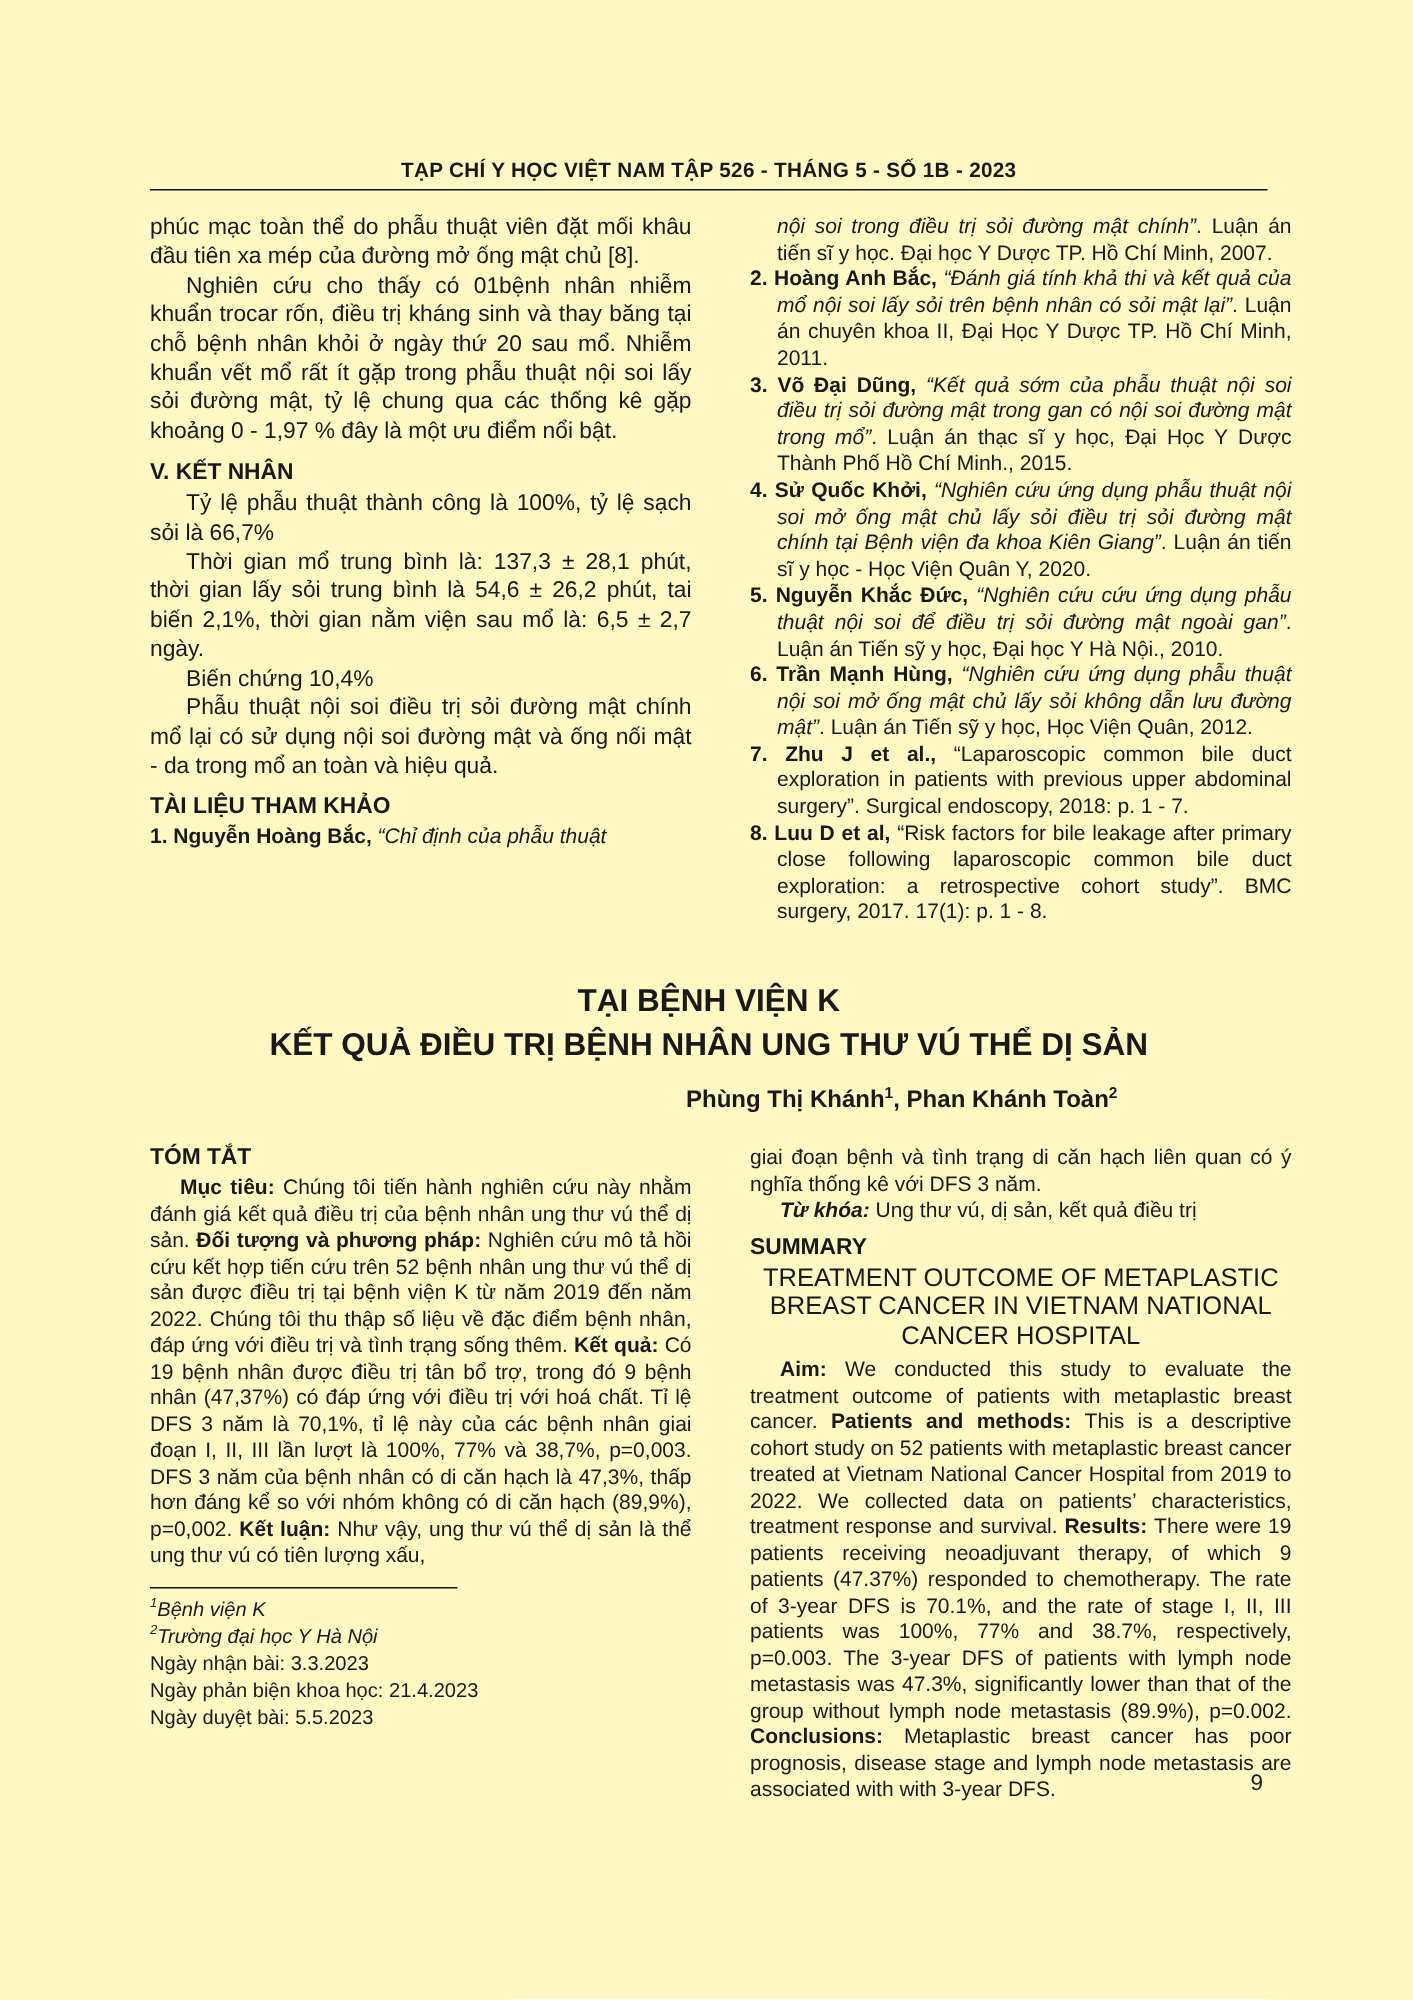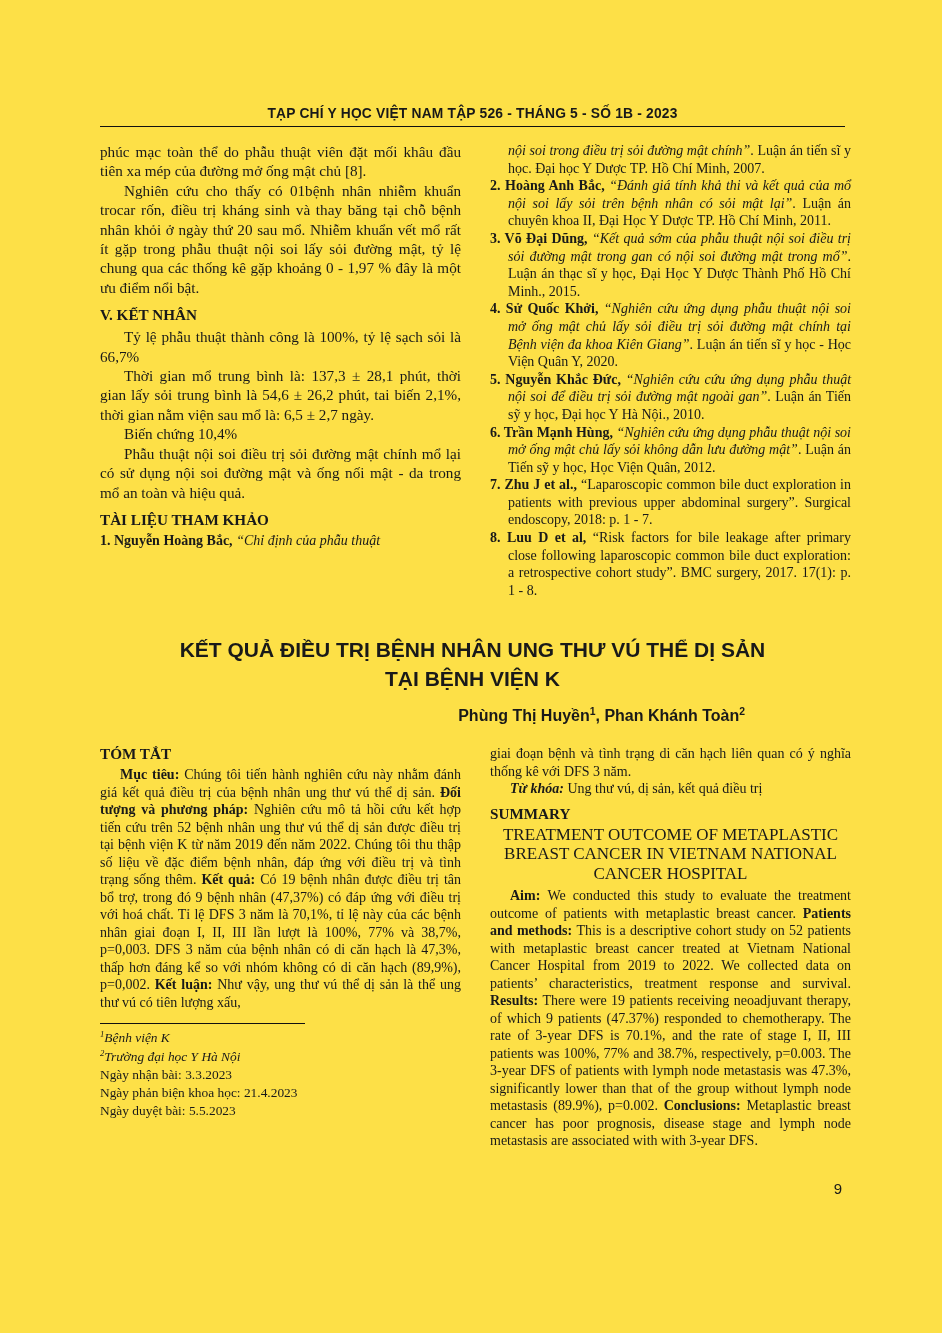--- a/index.html
+++ b/index.html
@@ -1,37 +1,37 @@
 <!DOCTYPE html>
 <html><head>
 <meta charset="utf-8">
 <style>
   html, body { margin: 0; padding: 0; background: #ffffff; }
   .page {
     position: relative;
     width: 942px;
     height: 1333px;
     margin: 0 auto;
-    background: #fde047;
+    background: #fef9c3;
     color: #191919;
     font-family: "Liberation Sans", sans-serif;
     padding: 106px 97px 0 100px;
     box-sizing: border-box;
     overflow: hidden;
   }
   .journal-header {
     text-align: center;
     font-weight: bold;
     font-size: 13.8px;
     letter-spacing: 0.2px;
     padding-bottom: 5px;
     border-bottom: 1.6px solid #111;
     margin-bottom: 15px;
   }
-  .cols { display: flex; gap: 29px; font-family: Liberation Serif, serif; }
+  .cols { display: flex; gap: 39px; }
   .col { flex: 0 0 361px; width: 361px; text-align: justify; }
 
   .body1 { font-size: 15.2px; line-height: 19.4px; margin: 0; }
   .para { text-indent: 24px; margin: 0; }
   .para.noindent { text-indent: 0; }
 
   .heading {
     font-size: 15.2px;
     font-weight: bold;
     margin: 9px 0 3px 0;
@@ -119,25 +119,25 @@
       <div class="ref"><span style="font-weight: bold;">3. </span><span style="font-weight: bold;">Võ Đại Dũng, </span><span style="font-style: italic;">“Kết quả sớm của phẫu thuật nội soi điều trị sỏi đường mật trong gan có nội soi đường mật trong mổ”</span><span>. Luận án thạc sĩ y học, Đại Học Y Dược Thành Phố Hồ Chí Minh., 2015.</span></div>
       <div class="ref"><span style="font-weight: bold;">4. </span><span style="font-weight: bold;">Sử Quốc Khởi, </span><span style="font-style: italic;">“Nghiên cứu ứng dụng phẫu thuật nội soi mở ống mật chủ lấy sỏi điều trị sỏi đường mật chính tại Bệnh viện đa khoa Kiên Giang”</span><span>. Luận án tiến sĩ y học - Học Viện Quân Y, 2020.</span></div>
       <div class="ref"><span style="font-weight: bold;">5. </span><span style="font-weight: bold;">Nguyễn Khắc Đức, </span><span style="font-style: italic;">“Nghiên cứu cứu ứng dụng phẫu thuật nội soi để điều trị sỏi đường mật ngoài gan”</span><span>. Luận án Tiến sỹ y học, Đại học Y Hà Nội., 2010.</span></div>
       <div class="ref"><span style="font-weight: bold;">6. </span><span style="font-weight: bold;">Trần Mạnh Hùng, </span><span style="font-style: italic;">“Nghiên cứu ứng dụng phẫu thuật nội soi mở ống mật chủ lấy sỏi không dẫn lưu đường mật”</span><span>. Luận án Tiến sỹ y học, Học Viện Quân, 2012.</span></div>
       <div class="ref"><span style="font-weight: bold;">7. </span><span style="font-weight: bold;">Zhu J et al., </span><span>“Laparoscopic common bile duct exploration in patients with previous upper abdominal surgery”. Surgical endoscopy, 2018: p. 1 - 7.</span></div>
       <div class="ref"><span style="font-weight: bold;">8. </span><span style="font-weight: bold;">Luu D et al, </span><span>“Risk factors for bile leakage after primary close following laparoscopic common bile duct exploration: a retrospective cohort study”. BMC surgery, 2017. 17(1): p. 1 - 8.</span></div>
     </div>
   </section>
 
   <h1 class="article2-title">
+    <div>TẠI BỆNH VIỆN K</div>
     <div>KẾT QUẢ ĐIỀU TRỊ BỆNH NHÂN UNG THƯ VÚ THỂ DỊ SẢN</div>
-    <div>TẠI BỆNH VIỆN K</div>
   </h1>
 
-  <div class="authors"><span style="font-weight: bold;">Phùng Thị Huyền</span><sup style="font-weight: bold;">1</sup><span style="font-weight: bold;">, Phan Khánh Toàn</span><sup style="font-weight: bold;">2</sup></div>
+  <div class="authors"><span style="font-weight: bold;">Phùng Thị Khánh</span><sup style="font-weight: bold;">1</sup><span style="font-weight: bold;">, Phan Khánh Toàn</span><sup style="font-weight: bold;">2</sup></div>
 
   <section class="cols">
     <div class="col">
       <h3 class="heading first" style="margin-top:0;">TÓM TẮT</h3>
       <p class="para abstract"><span style="font-weight: bold;">Mục tiêu: </span><span>Chúng tôi tiến hành nghiên cứu này nhằm đánh giá kết quả điều trị của bệnh nhân ung thư vú thể dị sản. </span><span style="font-weight: bold;">Đối tượng và phương pháp: </span><span>Nghiên cứu mô tả hồi cứu kết hợp tiến cứu trên 52 bệnh nhân ung thư vú thể dị sản được điều trị tại bệnh viện K từ năm 2019 đến năm 2022. Chúng tôi thu thập số liệu về đặc điểm bệnh nhân, đáp ứng với điều trị và tình trạng sống thêm. </span><span style="font-weight: bold;">Kết quả: </span><span>Có 19 bệnh nhân được điều trị tân bổ trợ, trong đó 9 bệnh nhân (47,37%) có đáp ứng với điều trị với hoá chất. Tỉ lệ DFS 3 năm là 70,1%, tỉ lệ này của các bệnh nhân giai đoạn I, II, III lần lượt là 100%, 77% và 38,7%, p=0,003. DFS 3 năm của bệnh nhân có di căn hạch là 47,3%, thấp hơn đáng kể so với nhóm không có di căn hạch (89,9%), p=0,002. </span><span style="font-weight: bold;">Kết luận: </span><span>Như vậy, ung thư vú thể dị sản là thể ung thư vú có tiên lượng xấu,</span></p>
 
       <div class="footnote">
         <div class="footnote-rule"></div>
         <div class="footnote-line"><sup style="font-style: italic;">1</sup><span style="font-style: italic;">Bệnh viện K</span></div>
         <div class="footnote-line"><sup style="font-style: italic;">2</sup><span style="font-style: italic;">Trường đại học Y Hà Nội</span></div>

